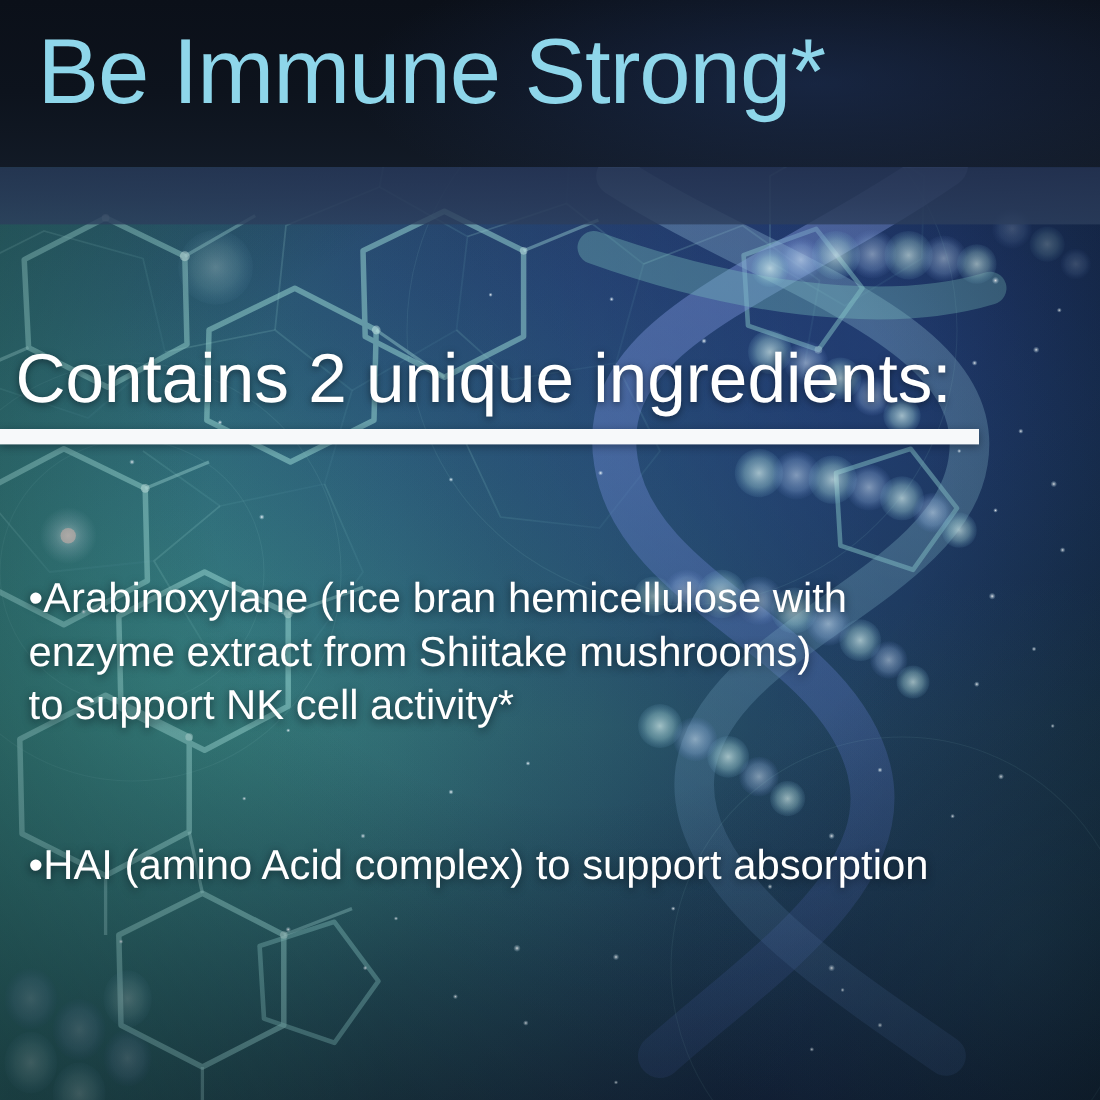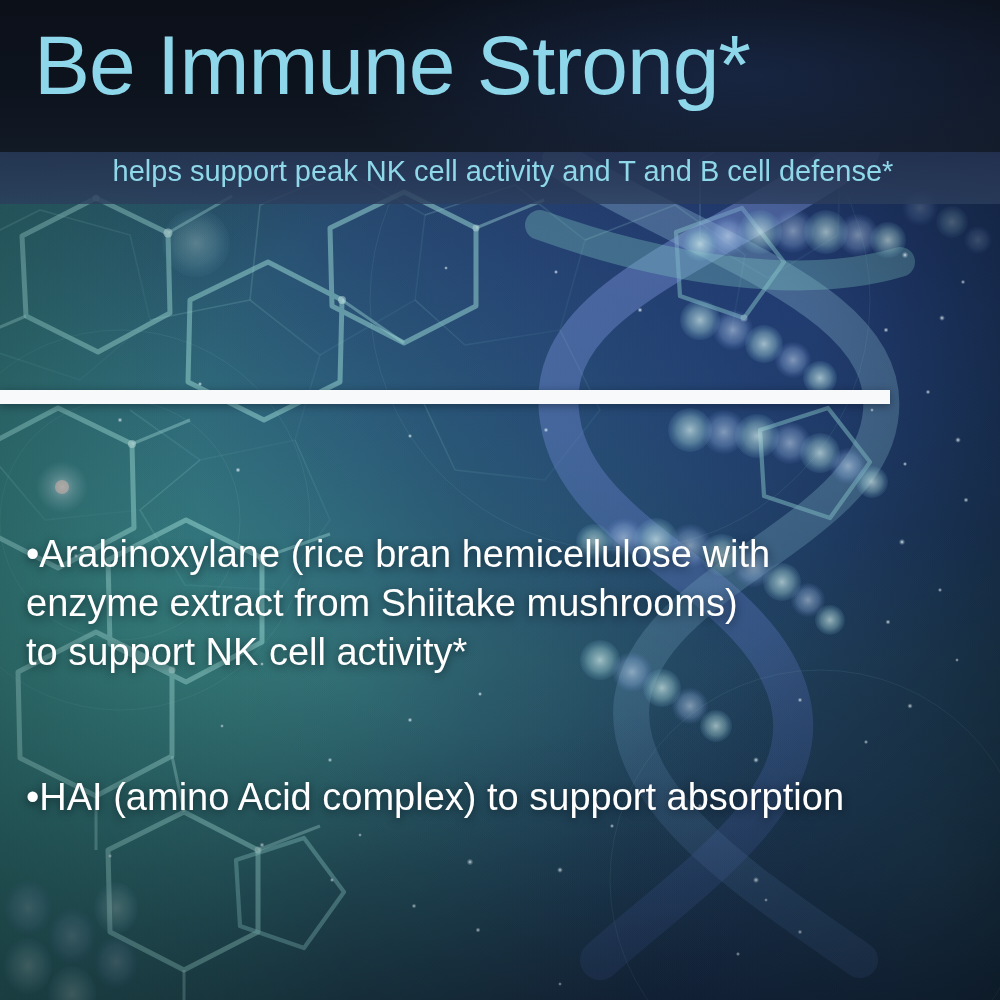--- a/index.html
+++ b/index.html
@@ -130,21 +130,20 @@
     left: 0;
     top: 520px;
     width: 1000px;
   }
   .bullet {
     color: #ffffff;
     font-size: 38px;
     line-height: 49px;
     text-shadow: 0 2px 8px rgba(5,14,22,0.60);
     white-space: pre;
-    margin-top: 10px;
   }
   .bullet-1 { position: absolute; left: 26px; top: 0px; }
   .bullet-2 { position: absolute; left: 26px; top: 243px; text-align: center; }
 </style>
 </head>
 <body>
 
 <div id="poster">
 
   <div class="bg-layer bg-base"></div>
@@ -398,22 +397,22 @@
   </svg>
 
   <div class="bg-layer bg-vignette"></div>
 
   <div class="header-band">
     <div class="hb-glow"></div>
   </div>
   <div class="title">Be Immune Strong*</div>
 
   <div class="subtitle-band"></div>
-  <div class="subtitle">helps support peak NK cell activity and T and B cell defense*</div>
-
+
+  <div class="heading">Contains 2 unique ingredients:</div>
   <div class="heading-rule"></div>
 
   <div class="bullets">
     <div class="bullet bullet-1">•Arabinoxylane (rice bran hemicellulose with
 enzyme extract from Shiitake mushrooms)
 to support NK cell activity*</div>
     <div class="bullet bullet-2">•HAI (amino Acid complex) to support absorption</div>
   </div>
 
 </div>

